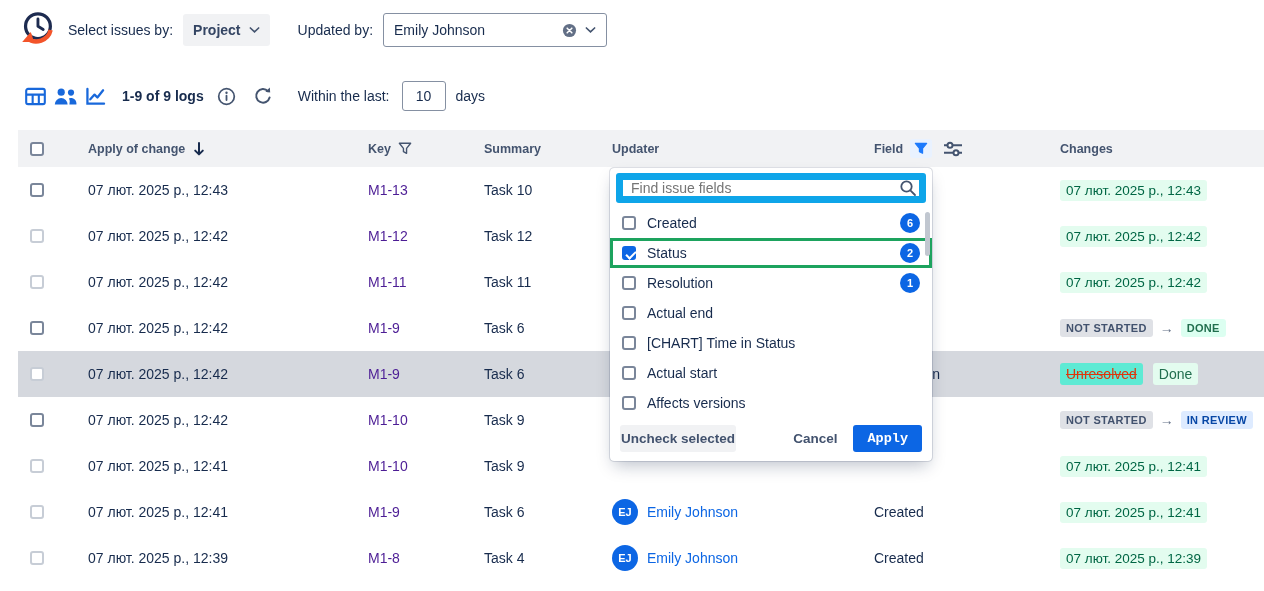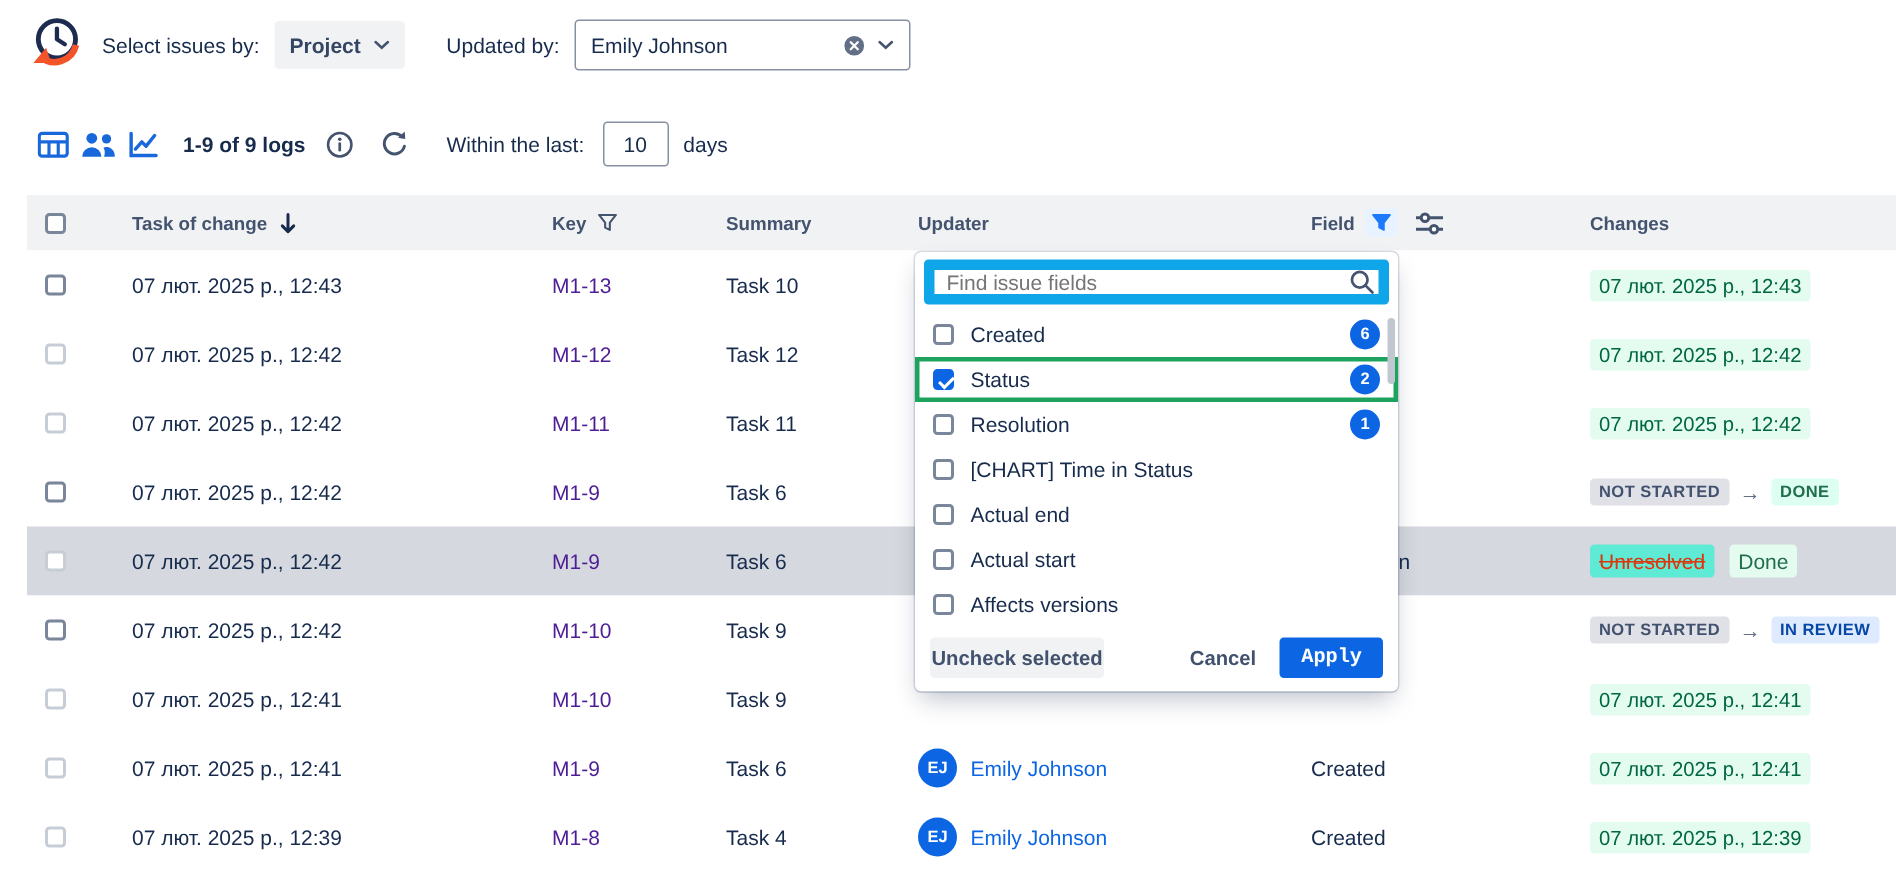--- a/index.html
+++ b/index.html
@@ -189,21 +189,21 @@
   <input class="days-input" value="10" style="">
   <span class="tlabel days-suffix">days</span>
 </div>
 
 <div class="table">
   <div class="thead">
     <div class="cell cb-cell">
       <span class="cb"></span>
     </div>
     <div class="cell hcell">
-      <span>Task of change</span>
+      <span>Apply of change</span>
       <span style="display:flex">
         <svg width="14" height="16" viewBox="0 0 14 16">
             <path d="M7 2 V13 M3.2 9.6 L7 13.4 L10.8 9.6" stroke="#172b4d" stroke-width="2" fill="none" stroke-linecap="round" stroke-linejoin="round"></path>
           </svg>
       </span>
     </div>
     <div class="cell hcell">
       <span>Key</span>
       <span style="display:flex">
         <svg width="14" height="13" viewBox="0 0 16 15">
@@ -408,25 +408,25 @@
         <span class="pitem-label">Status</span>
         <span class="badge">2</span>
       </div>
       <div class="pitem">
         <span class="cb"></span>
         <span class="pitem-label">Resolution</span>
         <span class="badge">1</span>
       </div>
       <div class="pitem">
         <span class="cb"></span>
+        <span class="pitem-label">Actual end</span>
+      </div>
+      <div class="pitem">
+        <span class="cb"></span>
         <span class="pitem-label">[CHART] Time in Status</span>
-      </div>
-      <div class="pitem">
-        <span class="cb"></span>
-        <span class="pitem-label">Actual end</span>
       </div>
       <div class="pitem">
         <span class="cb"></span>
         <span class="pitem-label">Actual start</span>
       </div>
       <div class="pitem">
         <span class="cb"></span>
         <span class="pitem-label">Affects versions</span>
       </div>
     </div>

